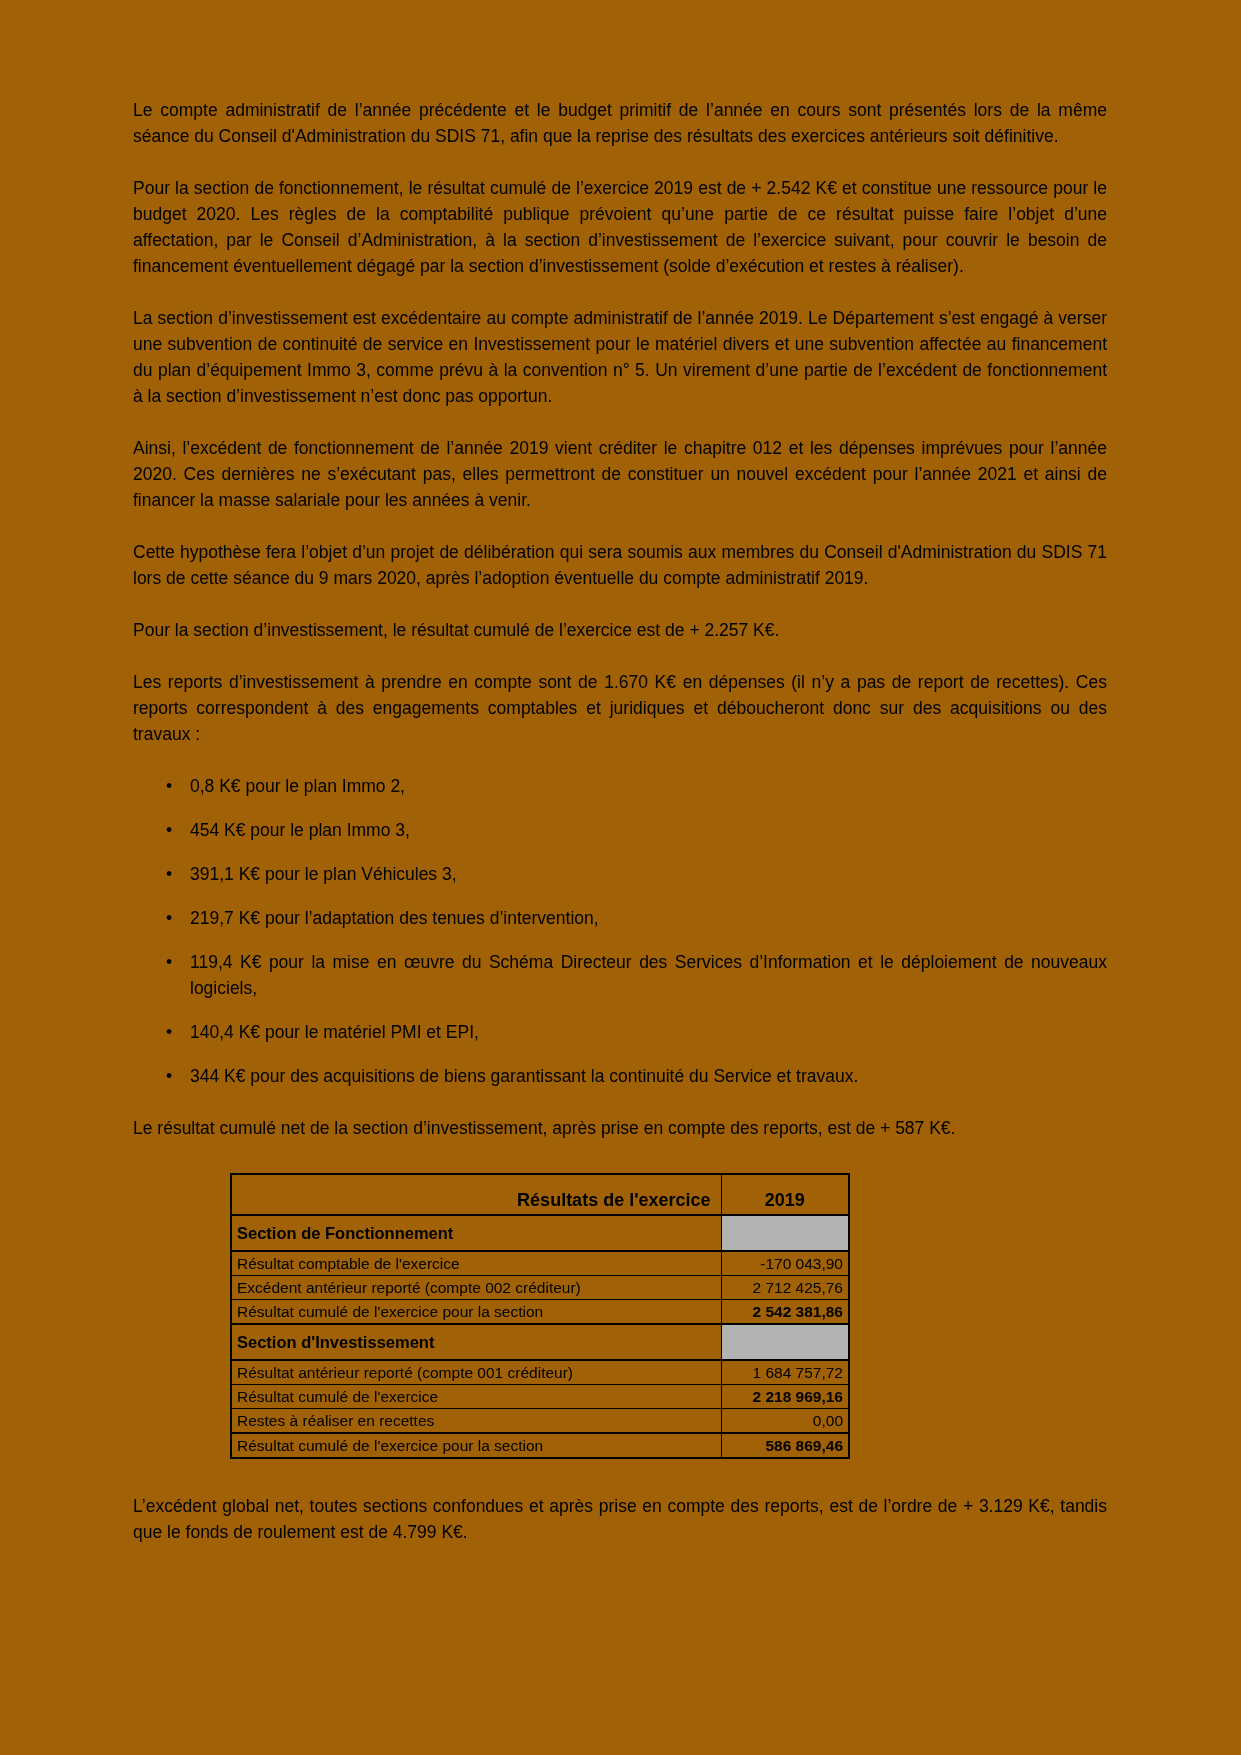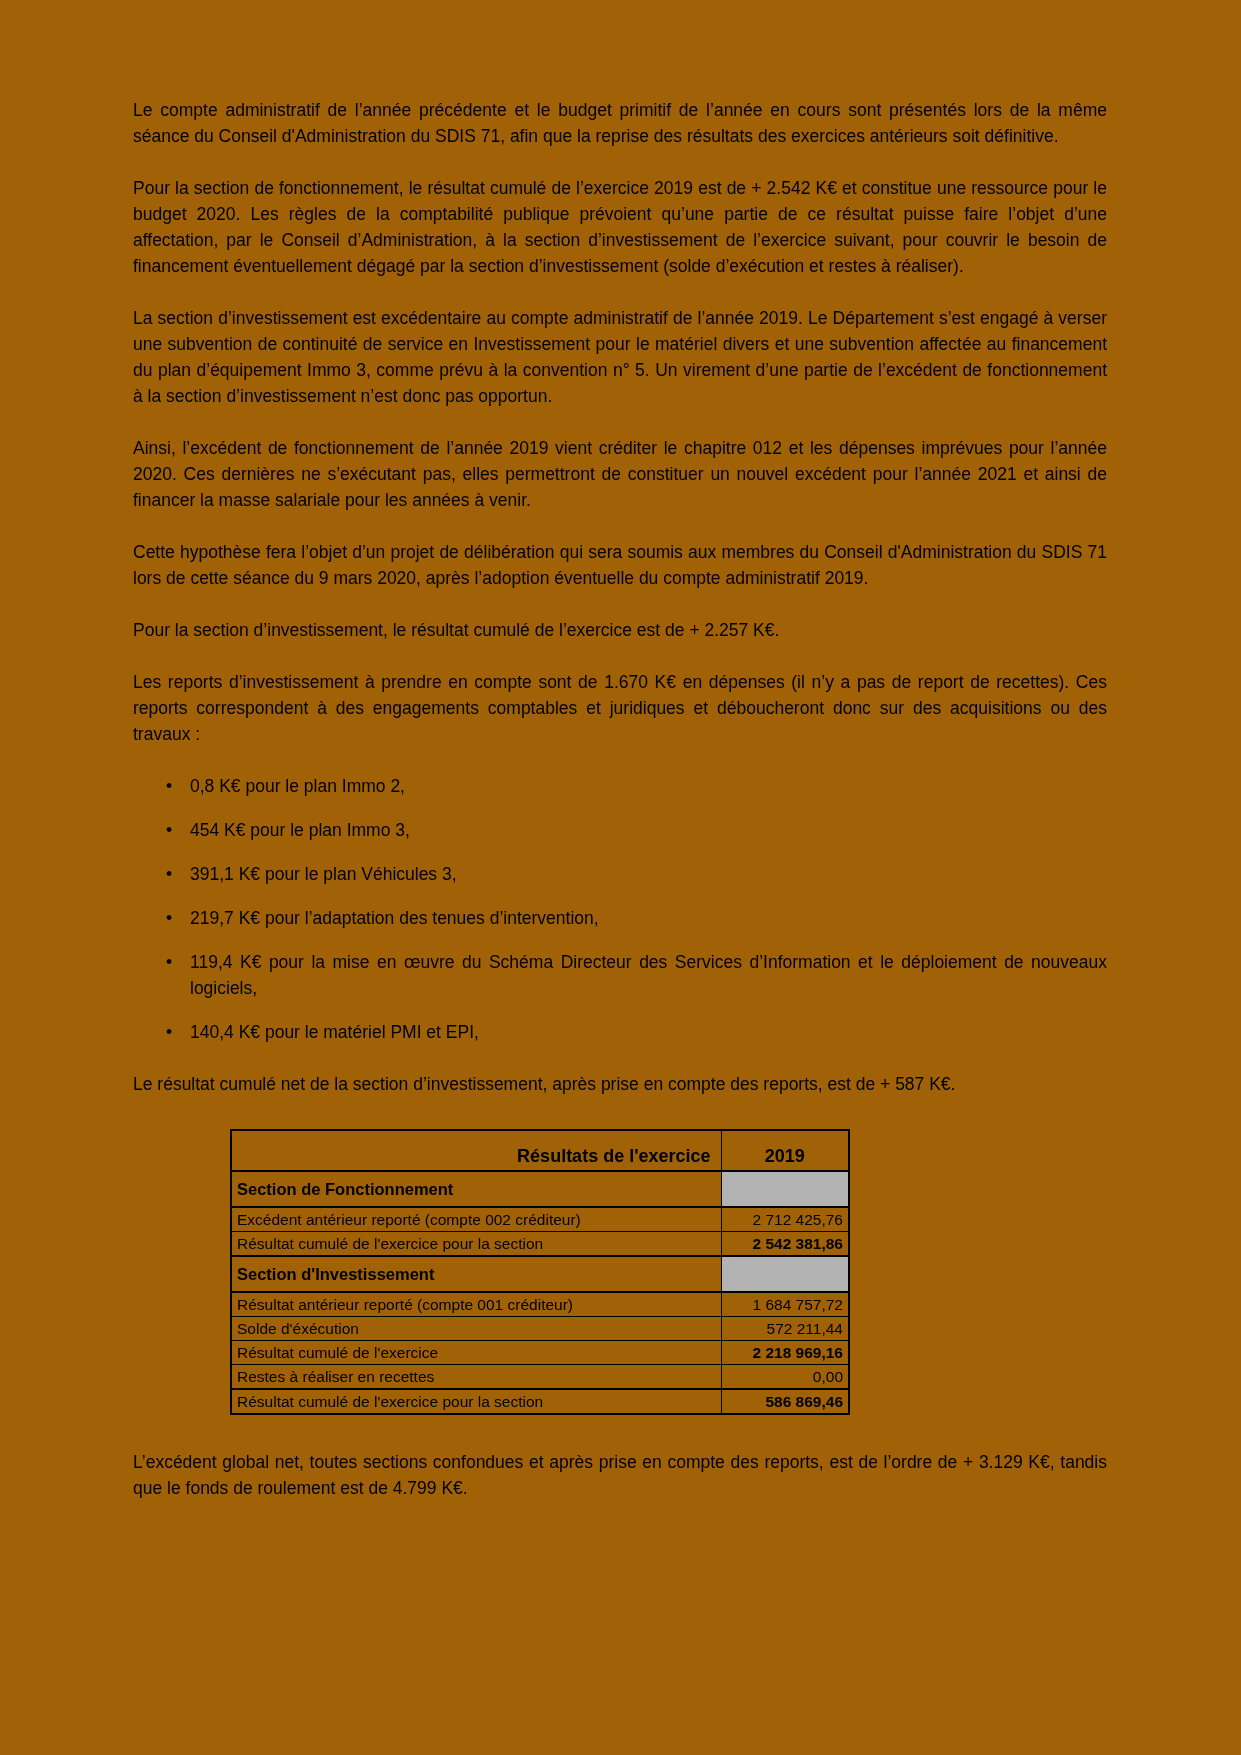--- a/index.html
+++ b/index.html
@@ -108,20 +108,21 @@
     <span class="b">Les reports d’investissement à prendre en compte sont de 1.670 K€ en dépenses</span><span> (il n’y a pas de report de recettes). Ces reports correspondent à des engagements comptables et juridiques et déboucheront donc sur des acquisitions ou des travaux :</span>
   </p>
 
   <ul class="bullets">
     <li>0,8 K€ pour le plan Immo 2,</li>
     <li>454 K€ pour le plan Immo 3,</li>
     <li>391,1 K€ pour le plan Véhicules 3,</li>
     <li>219,7 K€ pour l’adaptation des tenues d’intervention,</li>
     <li>119,4 K€ pour la mise en œuvre du Schéma Directeur des Services d’Information et le déploiement de nouveaux logiciels,</li>
     <li>140,4 K€ pour le matériel PMI et EPI,</li>
+    <li>344 K€ pour des acquisitions de biens garantissant la continuité du Service et travaux.</li>
   </ul>
 
   <p class="para b">
     <span>Le résultat cumulé net de la section d’investissement, après prise en compte des reports, est de + 587 K€.</span>
   </p>
 
   <div class="table-wrap">
     <table class="results">
       <colgroup>
           <col class="c-label">
@@ -130,38 +131,38 @@
       <tbody>
         <tr class="hdr">
           <td class="t-title">Résultats de l'exercice</td>
           <td class="t-year">2019</td>
         </tr>
         <tr class="section">
           <td>Section de Fonctionnement</td>
           <td class="gray"></td>
         </tr>
         <tr>
+          <td>Résultat comptable de l'exercice</td>
+          <td class="val">-170 043,90</td>
+        </tr>
+        <tr>
           <td>Excédent antérieur reporté (compte 002 créditeur)</td>
           <td class="val">2 712 425,76</td>
         </tr>
         <tr>
           <td>Résultat cumulé de l'exercice pour la section</td>
           <td class="val bold-val">2 542 381,86</td>
         </tr>
         <tr class="section">
           <td>Section d'Investissement</td>
           <td class="gray"></td>
         </tr>
         <tr>
           <td>Résultat antérieur reporté (compte 001 créditeur)</td>
           <td class="val">1 684 757,72</td>
-        </tr>
-        <tr>
-          <td>Solde d'éxécution</td>
-          <td class="val">572 211,44</td>
         </tr>
         <tr>
           <td>Résultat cumulé de l'exercice</td>
           <td class="val bold-val">2 218 969,16</td>
         </tr>
         <tr>
           <td>Restes à réaliser en recettes</td>
           <td class="val">0,00</td>
         </tr>
         <tr class="total">

